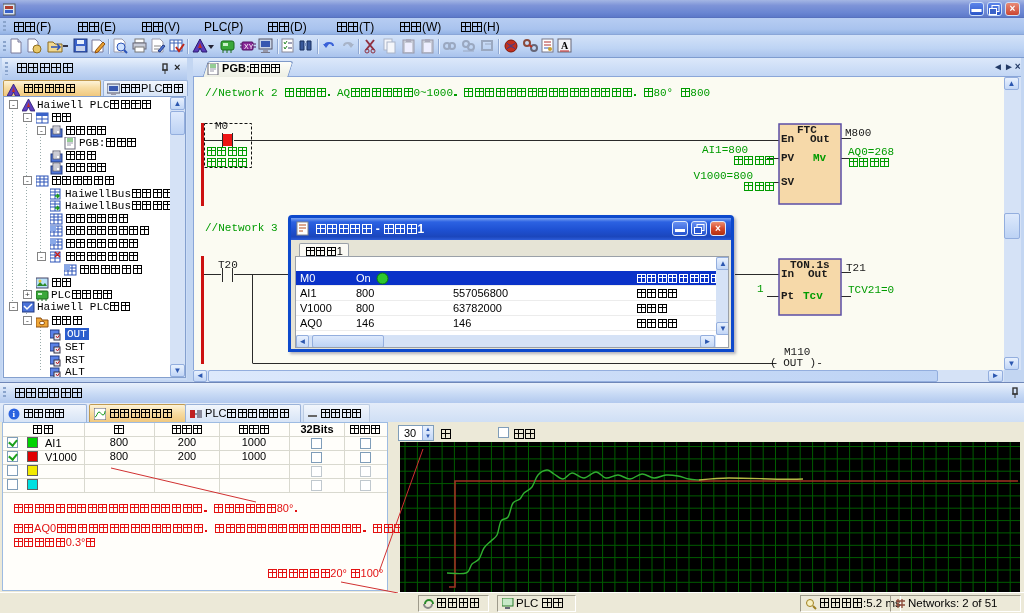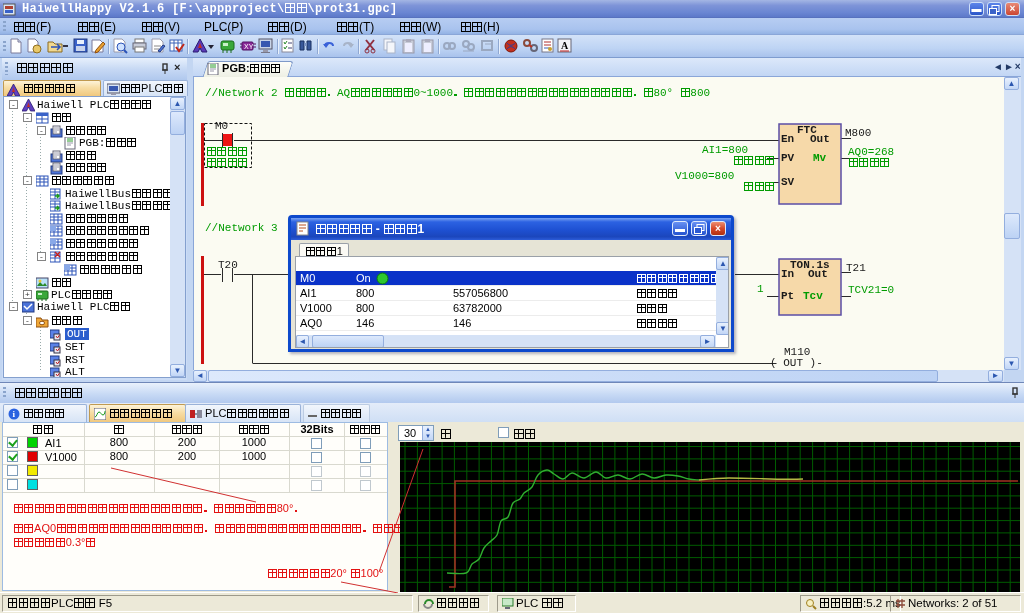--- a/index.html
+++ b/index.html
@@ -100,21 +100,20 @@
 #status{position:absolute;left:0;top:592px;width:1024px;height:21px;background:#ece9d8;border-top:1px solid #fff}
 .scell{position:absolute;top:2px;height:17px;border:1px solid;border-color:#9d9a8b #fff #fff #9d9a8b;font-size:11.5px;padding:1px 4px 0 4px;white-space:nowrap}
 </style>
 
 <div id="titlebar">
  <svg class="ab" style="left:3px;top:2px" width="14" height="14">
       <rect x="0" y="2" width="12" height="11" fill="#d8e4f4" stroke="#555"></rect>
       <rect x="2" y="4" width="8" height="3" fill="#b04030"></rect>
       <rect x="2" y="8" width="8" height="3" fill="#3a62c8"></rect>
     </svg>
- <div class="txt">HaiwellHappy V2.1.6 [F:\appproject\<i class="g"></i><i class="g"></i>\prot31.gpc]</div>
  <div class="tbtn b" style="left:969px">▬</div>
  <div class="tbtn b" style="left:987px"><svg width="11" height="10" style="margin-top:2px">
         <rect x="3" y="0.5" width="7" height="6" fill="none" stroke="#fff"></rect>
         <rect x="0.5" y="3.5" width="7" height="6" fill="#3a62c8" stroke="#fff"></rect>
       </svg></div>
  <div class="tbtn r" style="left:1005px">×</div>
 </div>
 <div id="menubar">
  <div class="grip" style="top:3px;height:11px"></div>
  <span style="left:13px"><i class="g"></i><i class="g"></i>(F)</span>
@@ -521,21 +520,21 @@
  <div class="ltb" style="left:588px;top:75px">En</div>
  <div class="ltb" style="left:617px;top:75px">Out</div>
  <div class="ltb" style="left:588px;top:94px">PV</div>
  <div class="ltb" style="left:620px;top:94px;color:#009b00">Mv</div>
  <div class="ltb" style="left:588px;top:118px">SV</div>
  <div class="lt" style="left:652px;top:69px">M800</div>
  <div class="ltg" style="left:655px;top:88px">AQ0=268</div>
  <div class="ltg" style="left:655px;top:99px"><i class="g"></i><i class="g"></i><i class="g"></i><i class="g"></i></div>
  <div class="ltg" style="left:482px;top:86px;width:100px;text-align:center">AI1=800</div>
  <div class="ltg" style="left:482px;top:97px;width:100px;text-align:right"><i class="g"></i><i class="g"></i><i class="g"></i><i class="g"></i></div>
- <div class="ltg" style="left:482px;top:112px;width:100px;text-align:left">V1000=800</div>
+ <div class="ltg" style="left:460px;top:112px;width:100px;text-align:right">V1000=800</div>
  <div class="ltg" style="left:482px;top:123px;width:100px;text-align:right"><i class="g"></i><i class="g"></i><i class="g"></i></div>
  <div class="ltg" style="left:12px;top:164px">//Network 3</div>
  <div class="lt" style="left:25px;top:201px">T20</div>
  <div class="ltb" style="left:597px;top:201px">TON.1s</div>
  <div class="ltb" style="left:588px;top:210px">In</div>
  <div class="ltb" style="left:615px;top:210px">Out</div>
  <div class="ltb" style="left:588px;top:232px">Pt</div>
  <div class="ltb" style="left:610px;top:232px;color:#009b00">Tcv</div>
  <div class="lt" style="left:653px;top:204px">T21</div>
  <div class="ltg" style="left:655px;top:226px">TCV21=0</div>
@@ -687,21 +686,20 @@
   <path d="M47,131 C50.2,131.0 61.8,132.5 66,131 C70.2,129.5 69.8,124.3 72,122 C74.2,119.7 77.0,119.7 79,117 C81.0,114.3 82.0,109.0 84,106 C86.0,103.0 88.8,101.2 91,99 C93.2,96.8 95.3,96.3 97,93 C98.7,89.7 99.2,82.0 101,79 C102.8,76.0 106.0,78.0 108,75 C110.0,72.0 111.0,64.0 113,61 C115.0,58.0 118.2,58.7 120,57 C121.8,55.3 122.0,53.0 124,51 C126.0,49.0 129.7,48.0 132,45 C134.3,42.0 135.5,35.8 138,33 C140.5,30.2 144.3,28.2 147,28 C149.7,27.8 151.3,30.5 154,32 C156.7,33.5 160.0,37.2 163,37 C166.0,36.8 168.5,31.2 172,31 C175.5,30.8 180.0,36.2 184,36 C188.0,35.8 192.3,30.0 196,30 C199.7,30.0 202.3,35.5 206,36 C209.7,36.5 214.0,32.8 218,33 C222.0,33.2 226.0,37.2 230,37 C234.0,36.8 238.0,32.2 242,32 C246.0,31.8 250.0,35.8 254,36 C258.0,36.2 262.0,33.3 266,33 C270.0,32.7 274.2,33.3 278,34 C281.8,34.7 285.5,36.3 289,37 C292.5,37.7 297.3,37.8 299,38 " stroke="#2fae2f" stroke-width="1.4" fill="none" stroke-linejoin="round"></path>
   <path d="M299,38c10,-1 20,-2 30,-2 26,0 50,2 74,1" stroke="#b5b944" stroke-width="1.4" fill="none"></path>
 
  </svg></div>
  <svg class="ab" style="left:0;top:0;z-index:5" width="1024" height="210" viewBox="0 0 1024 210">
   <path d="M111 85L256 119M423 66L379 189M341 199l57 11" stroke="#d03030" stroke-width="1" fill="none"></path>
  </svg>
 </div>
 
 <div id="status">
- <div class="scell" style="left:2px;width:411px"><i class="g"></i><i class="g"></i><i class="g"></i><i class="g"></i>PLC<i class="g"></i><i class="g"></i>  F5</div>
  <div class="scell" style="left:418px;width:71px"><svg class="icx" width="11" height="11" style="margin-right:2px">
         <path d="M2 6a4 4 0 018 0" fill="none" stroke="#2a8a2a" stroke-width="2"></path>
         <path d="M9 6a4 4 0 01-8 0" fill="none" stroke="#888" stroke-width="2"></path>
       </svg><i class="g"></i><i class="g"></i><i class="g"></i><i class="g"></i></div>
  <div class="scell" style="left:497px;width:79px"><svg class="icx" width="12" height="11" style="margin-right:2px">
         <rect x="0" y="0" width="11" height="8" fill="#c8e8c8" stroke="#2a7a2a"></rect>
         <rect x="3" y="9" width="5" height="2" fill="#667"></rect>
       </svg>PLC <i class="g"></i><i class="g"></i></div>
  <div class="scell" style="left:800px;width:101px"><svg class="icx" width="12" height="12" style="margin-right:2px">
         <circle cx="5" cy="5" r="3.5" fill="#f8f0c0" stroke="#a08020"></circle>

